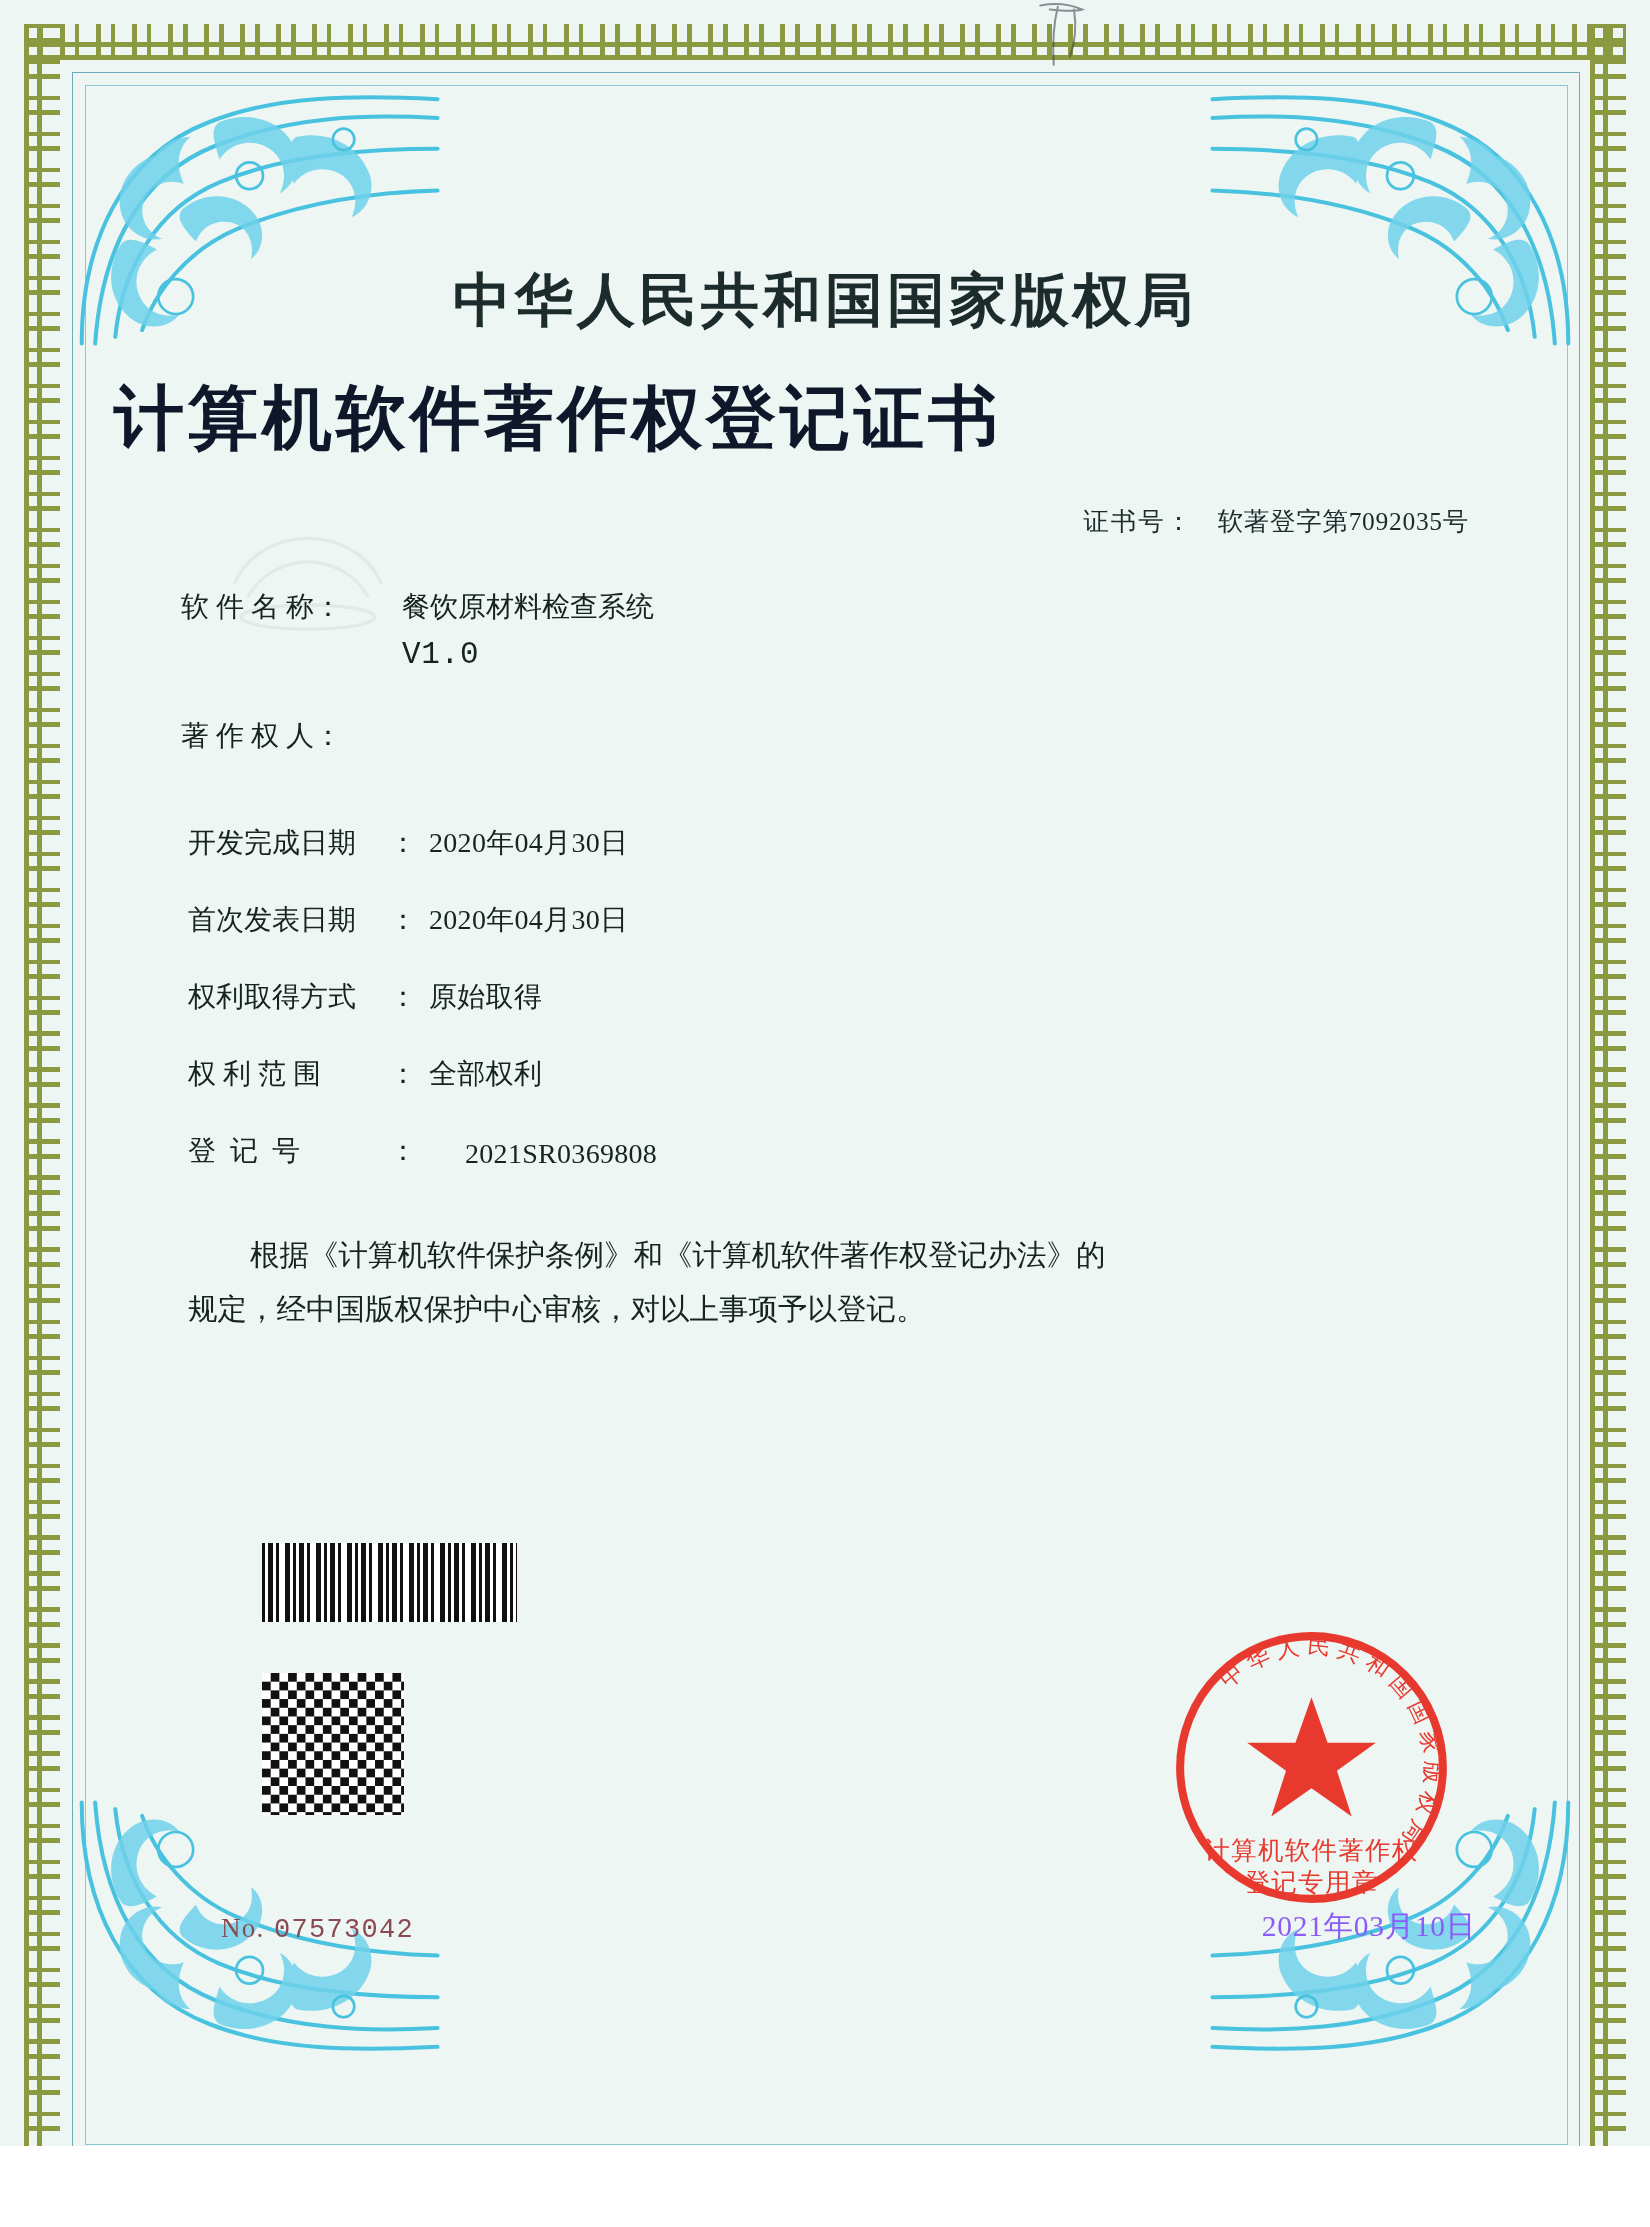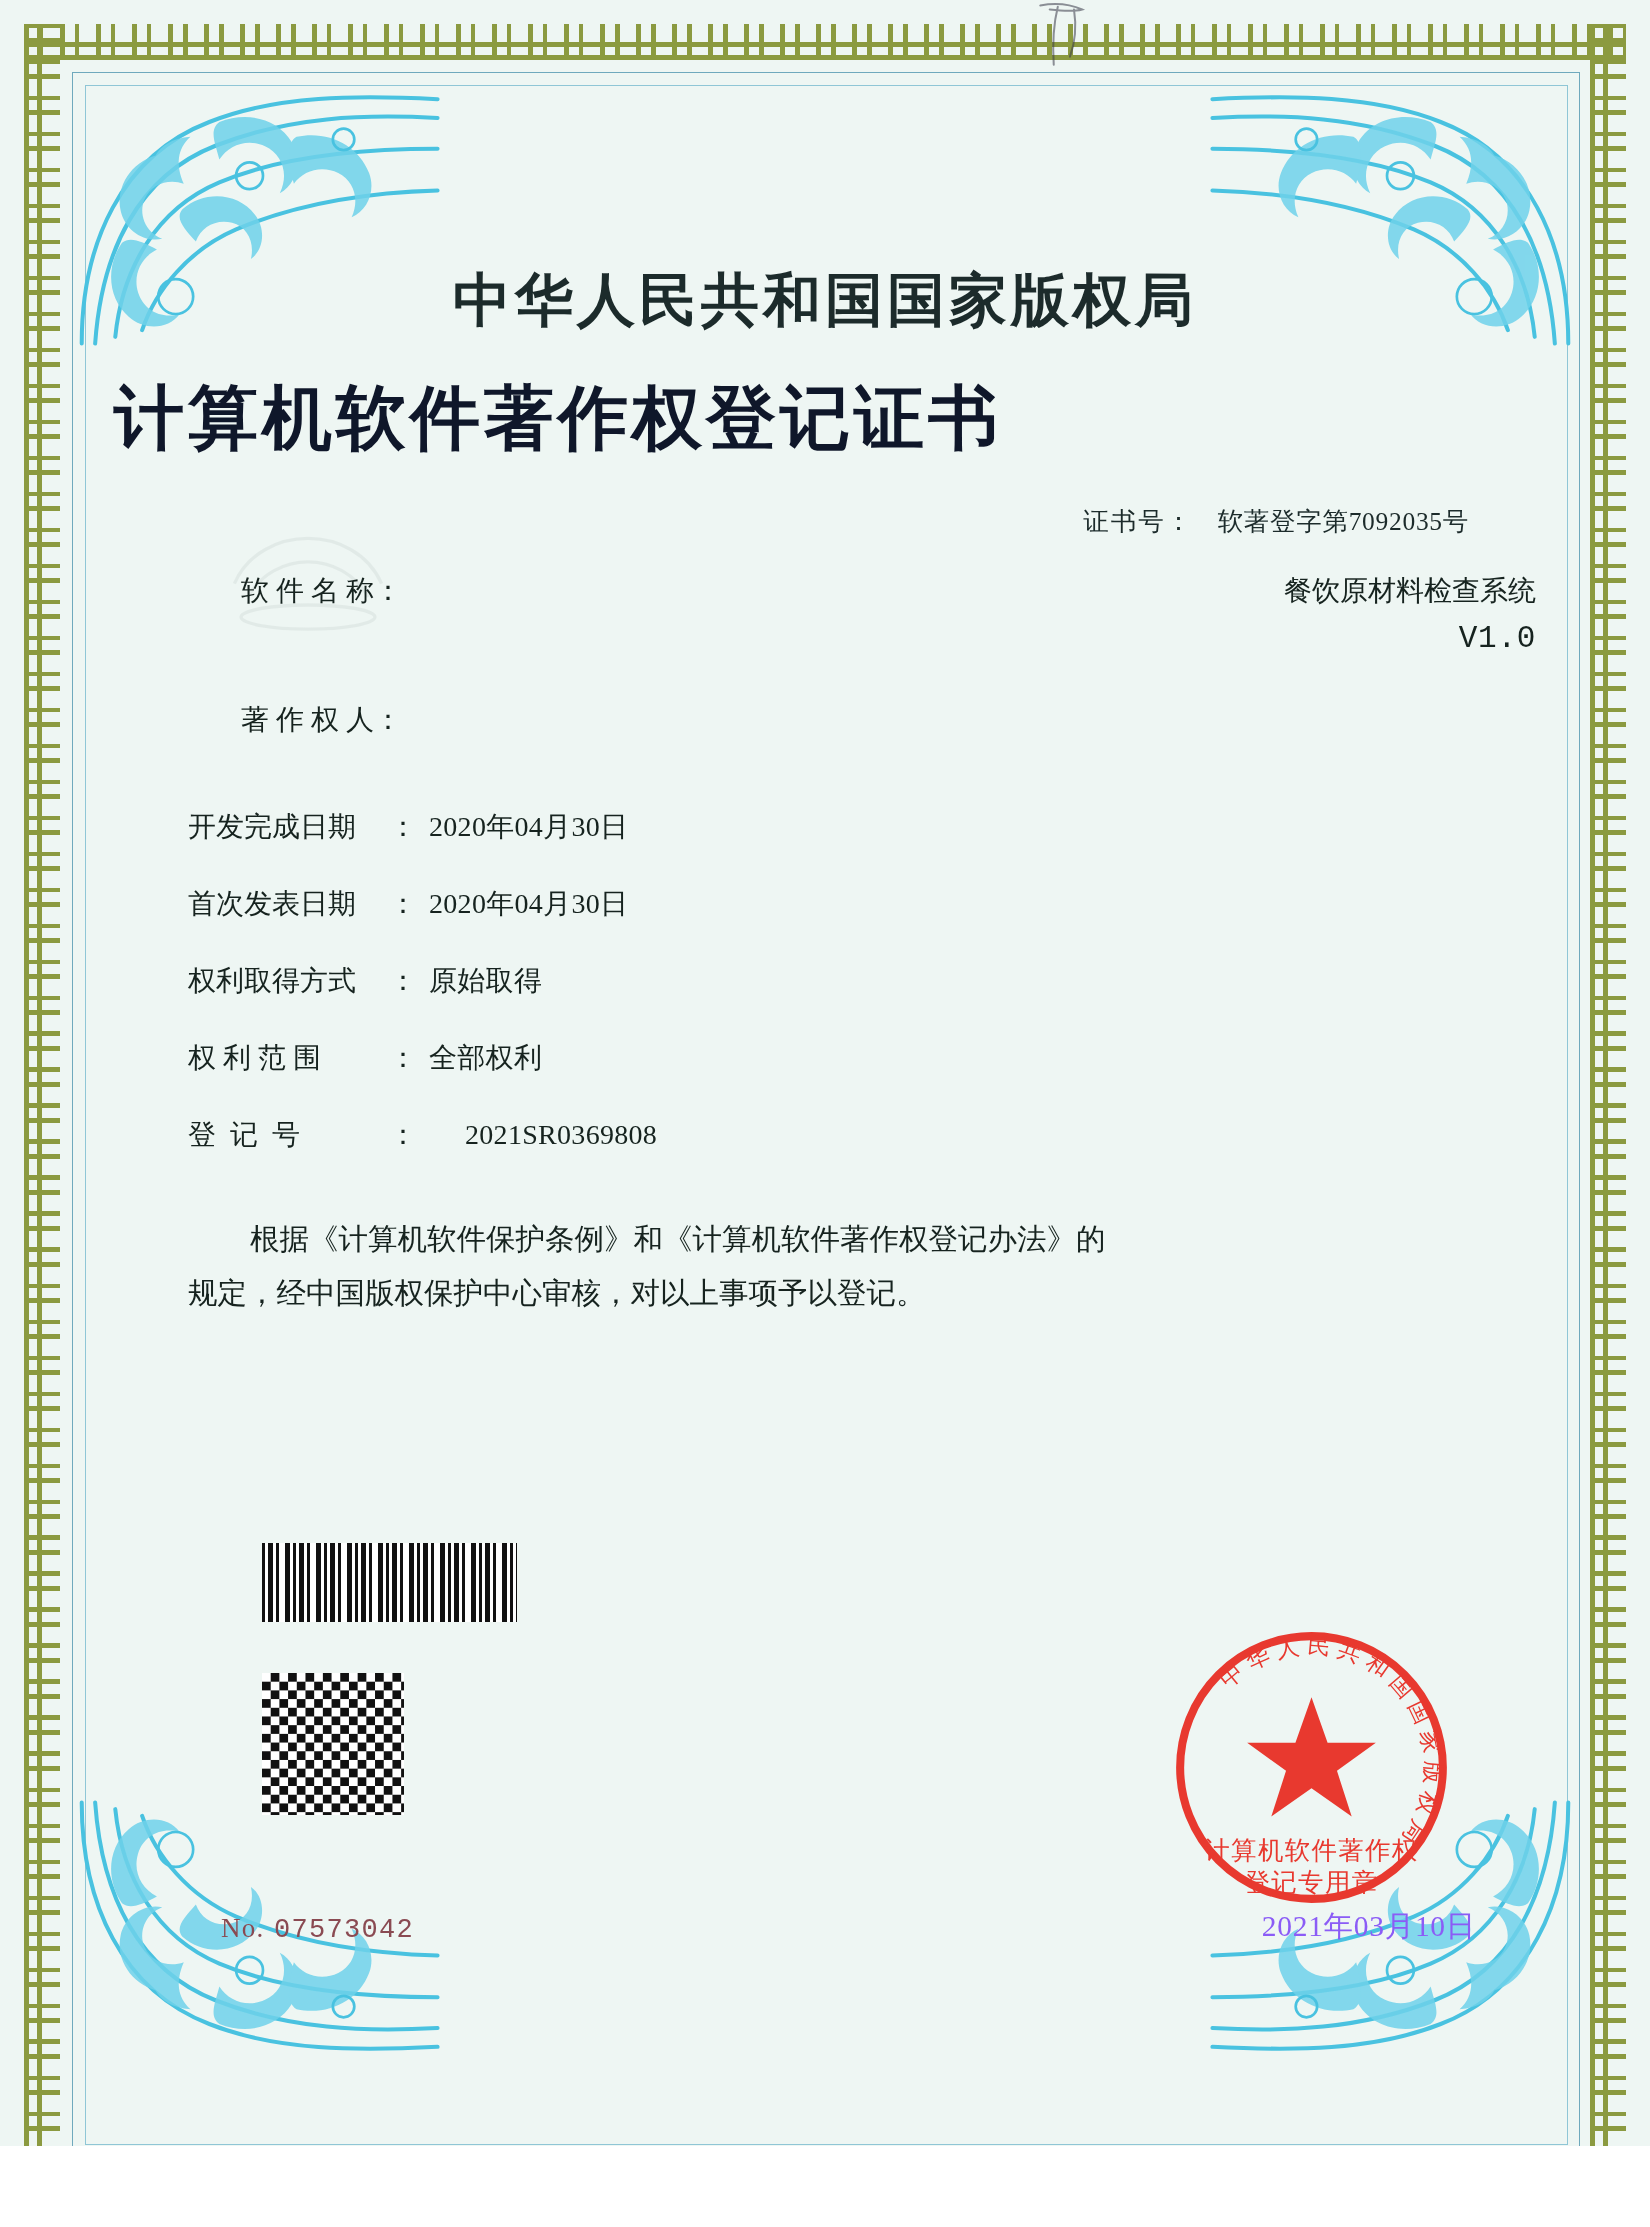--- a/index.html
+++ b/index.html
@@ -110,21 +110,21 @@
     text-align: right;
     font-size: 25.5px;
     color: #1c2b2b;
     margin-top: 38px;
     padding-right: 67px;
     letter-spacing: 0.7px;
   }
   .certno-line .label { letter-spacing: 2px; }
   .certno-line .value { margin-left: 17.4px; }
 
-  .field-block { margin-top: 32px; padding-left: 67px; text-align: right; }
+  .field-block { margin-top: 48px; padding-left: 67px; }
   .field-row {
     display: flex;
     align-items: flex-start;
     font-size: 28px;
     color: #16231f;
     line-height: 1.45;
   }
   .f-label {
     width: 221px;
     flex: 0 0 221px;
@@ -136,21 +136,21 @@
     display: block;
     font-family: Liberation Mono, monospace;
     font-size: 31px;
     margin-top: 5.4px;
     letter-spacing: 0.7px;
   }
 
   .dates-block { margin-top: 67px; padding-left: 74px; }
   .dates-row {
     display: flex;
-    align-items: center;
+    align-items: flex-end;
     font-size: 28px;
     color: #16231f;
   }
   .dates-row + .dates-row { margin-top: 39px; }
   .d-label { width: 201px; flex: 0 0 201px; white-space: pre; }
   .d-colon { margin-right: 12px; }
   .d-value { letter-spacing: 0.3px; }
   .mono { font-family: "Liberation Serif", "DejaVu Serif", serif; margin-left: 36px; }
 
   .statement {

